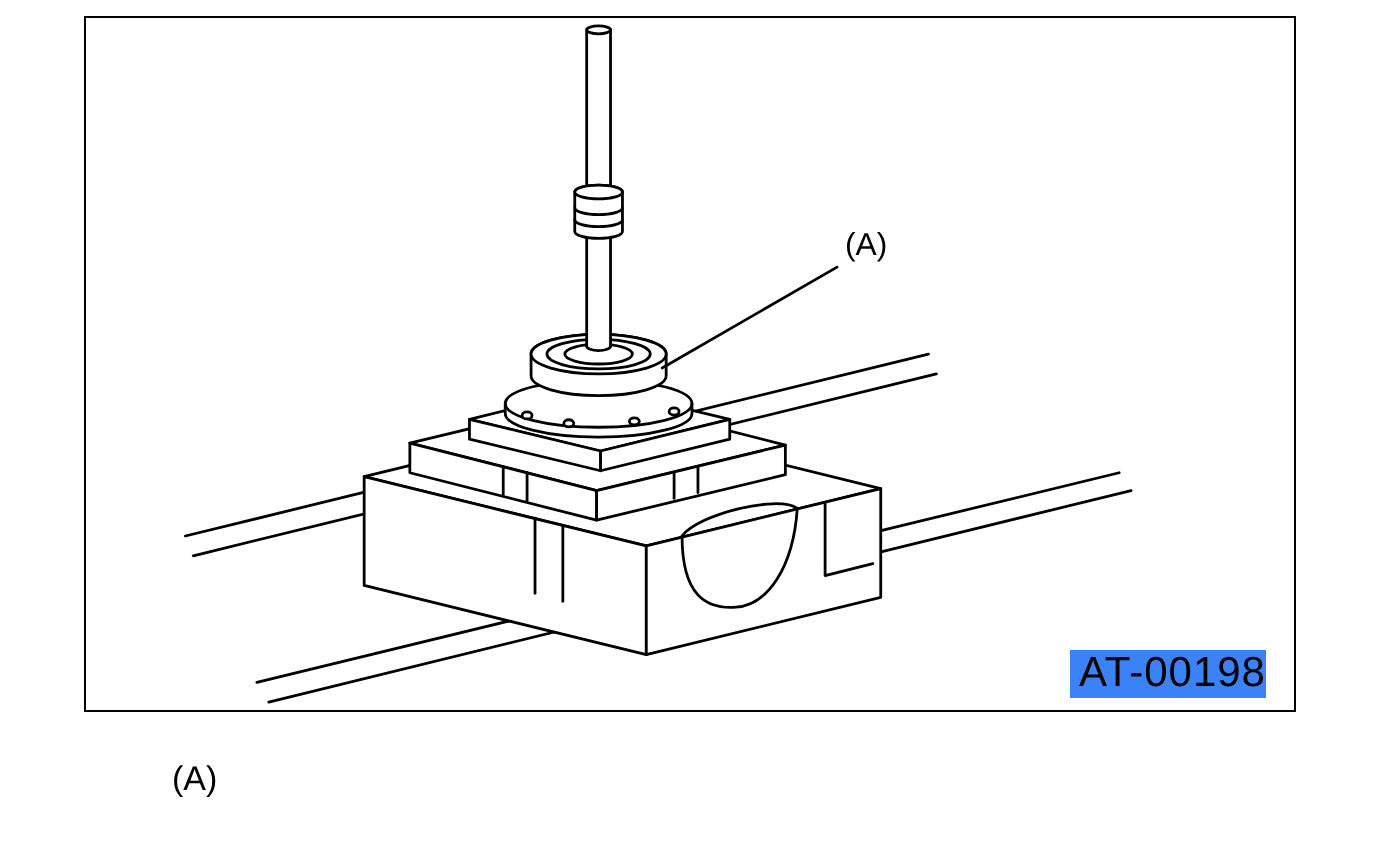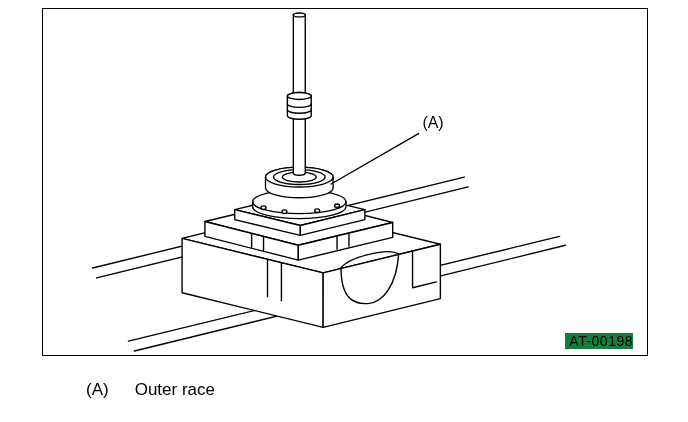--- a/index.html
+++ b/index.html
@@ -28,23 +28,23 @@
   }
   .figure-frame svg {
     display: block;
     width: 100%;
     height: 100%;
   }
   .figure-code {
     position: absolute;
     right: 14px;
     bottom: 6px;
-    font-size: 14px;
+    font-size: 21px;
     letter-spacing: 0.5px;
-    background: #15803d;
+    background: #3b82f6;
     padding-left: 4px;
     margin-top: 39px;
   }
   .legend {
     position: absolute;
     left: 86px;
     top: 380px;
     font-size: 17px;
     display: flex;
     align-items: baseline;
@@ -130,16 +130,15 @@
       </g>
 
       <text x="382" y="120" font-size="16" fill="#000000">(A)</text>
     </svg>
 
     <div class="figure-code">AT-00198</div>
   </div>
 
   <div class="legend">
     <span class="legend-key">(A)</span>
-    <span class="legend-text">Outer race</span>
   </div>
 
 </div>
 
 </body></html>

